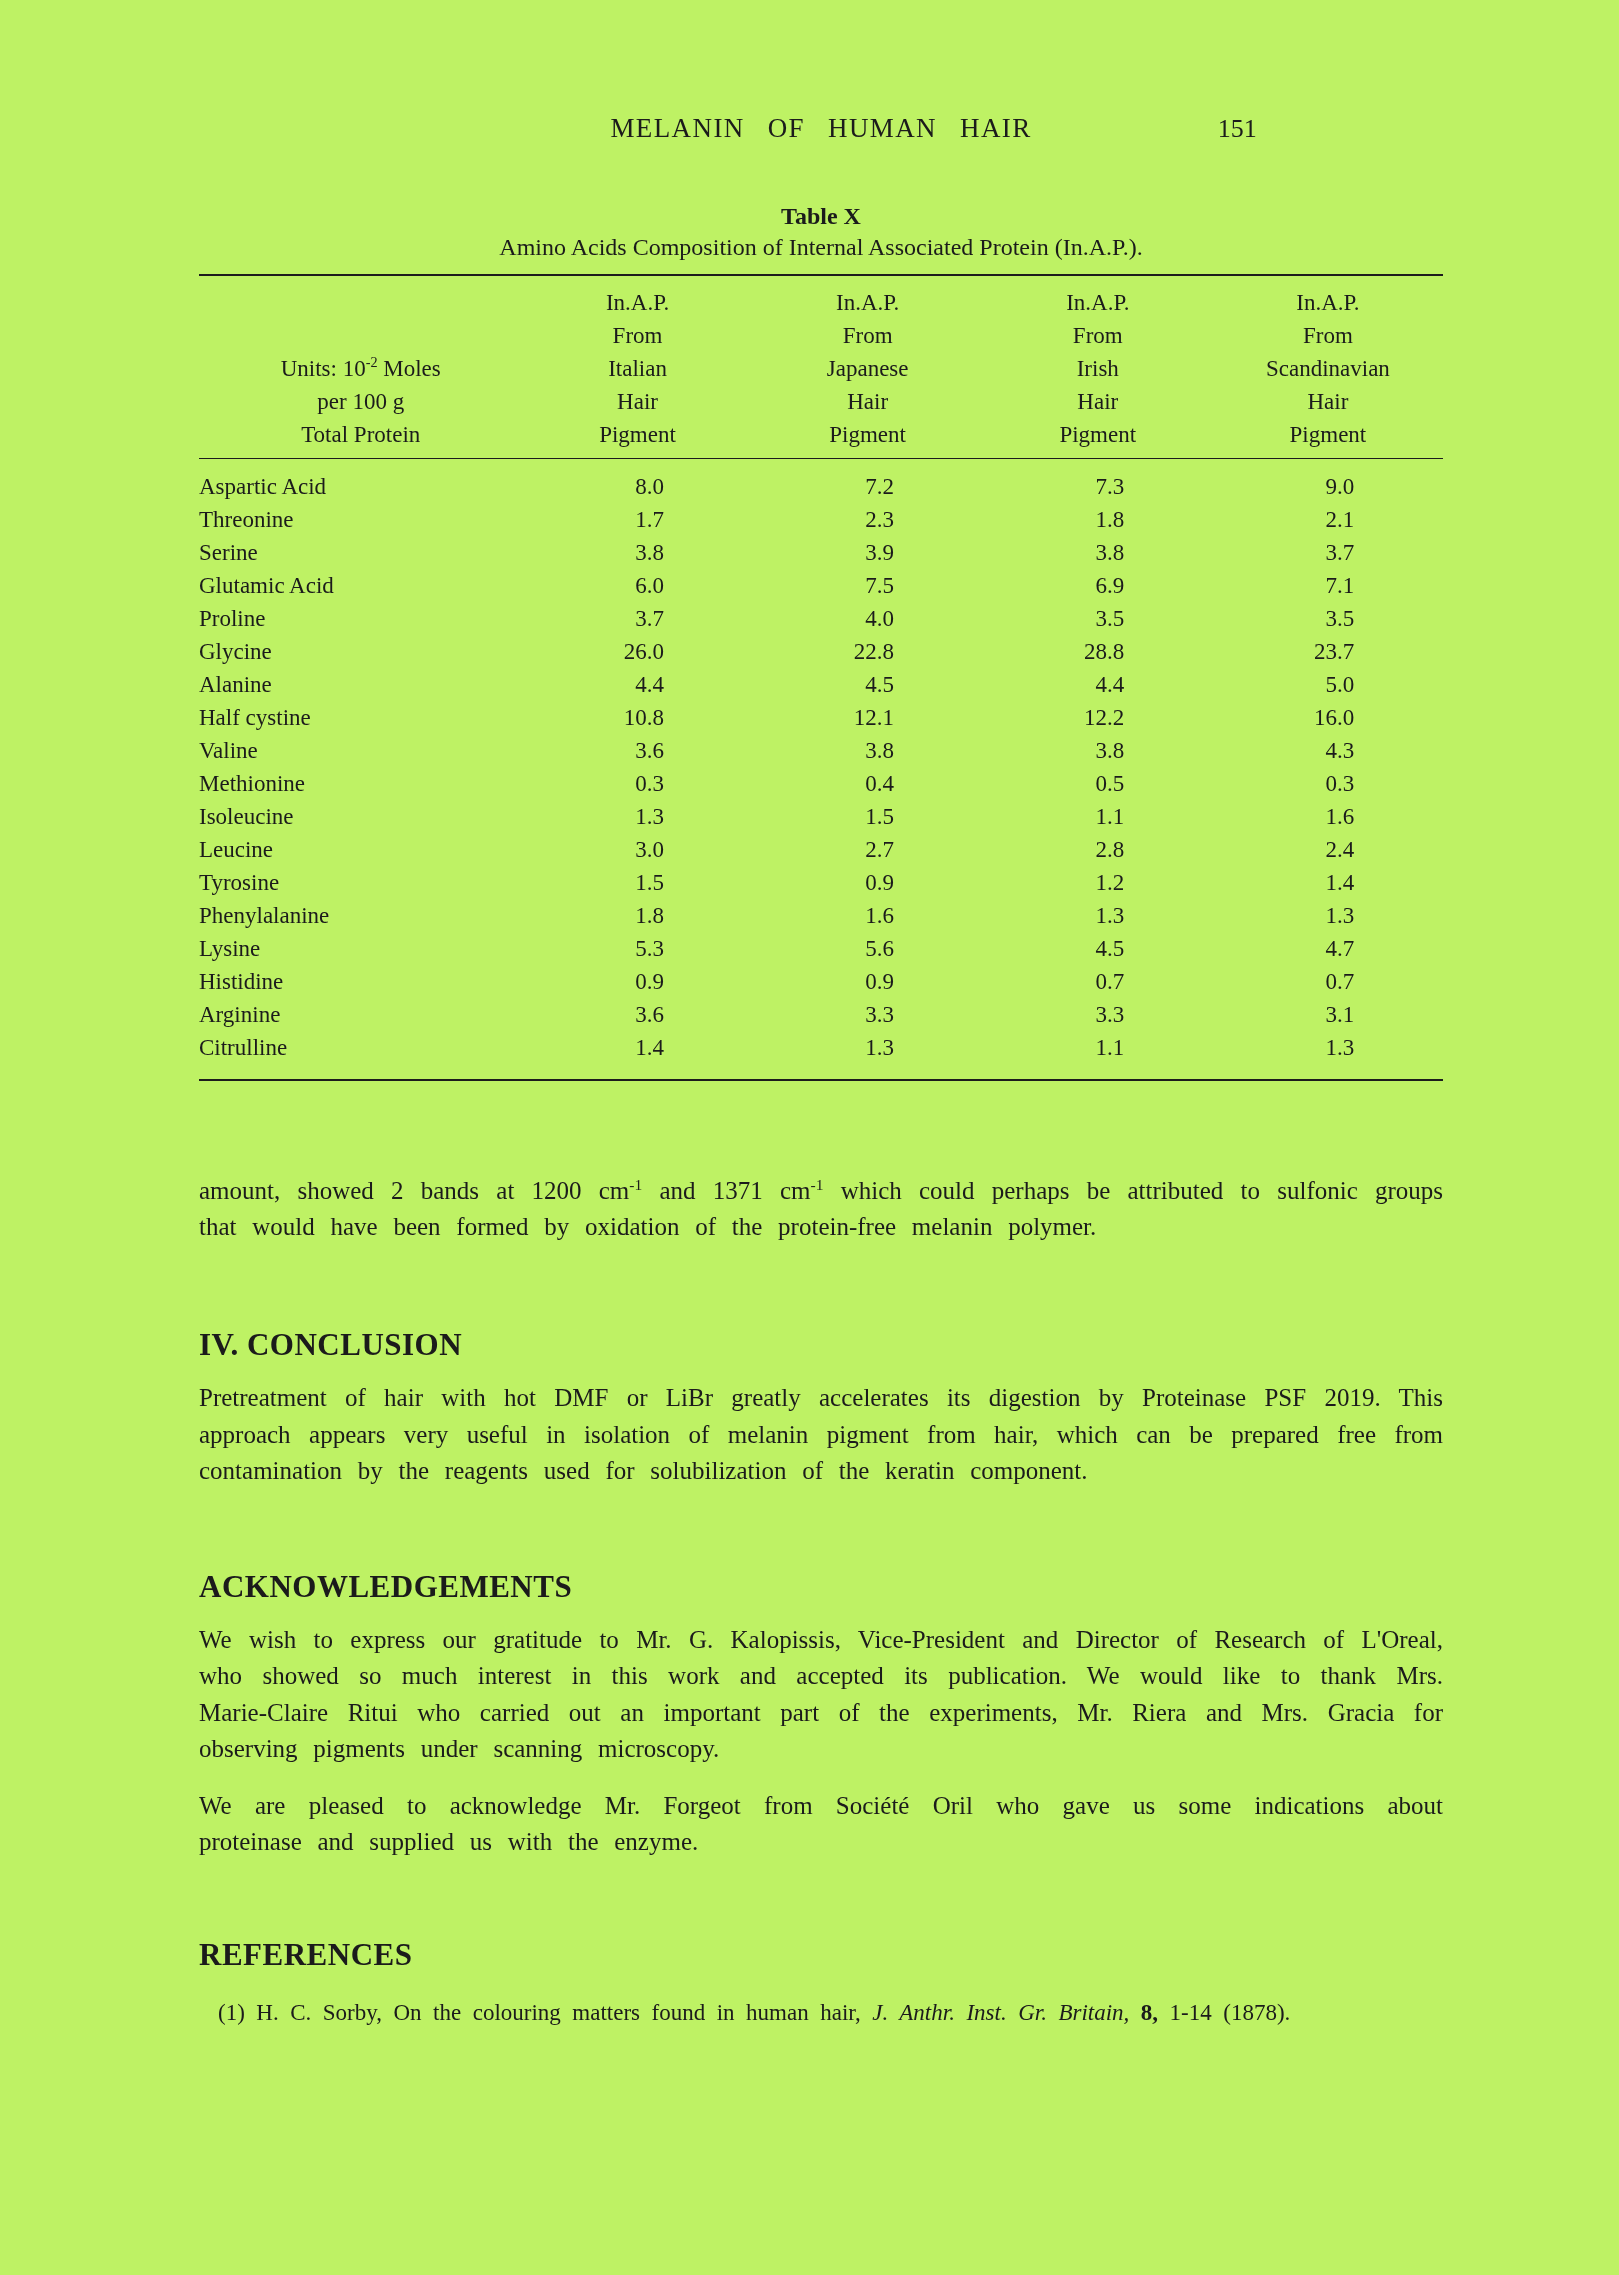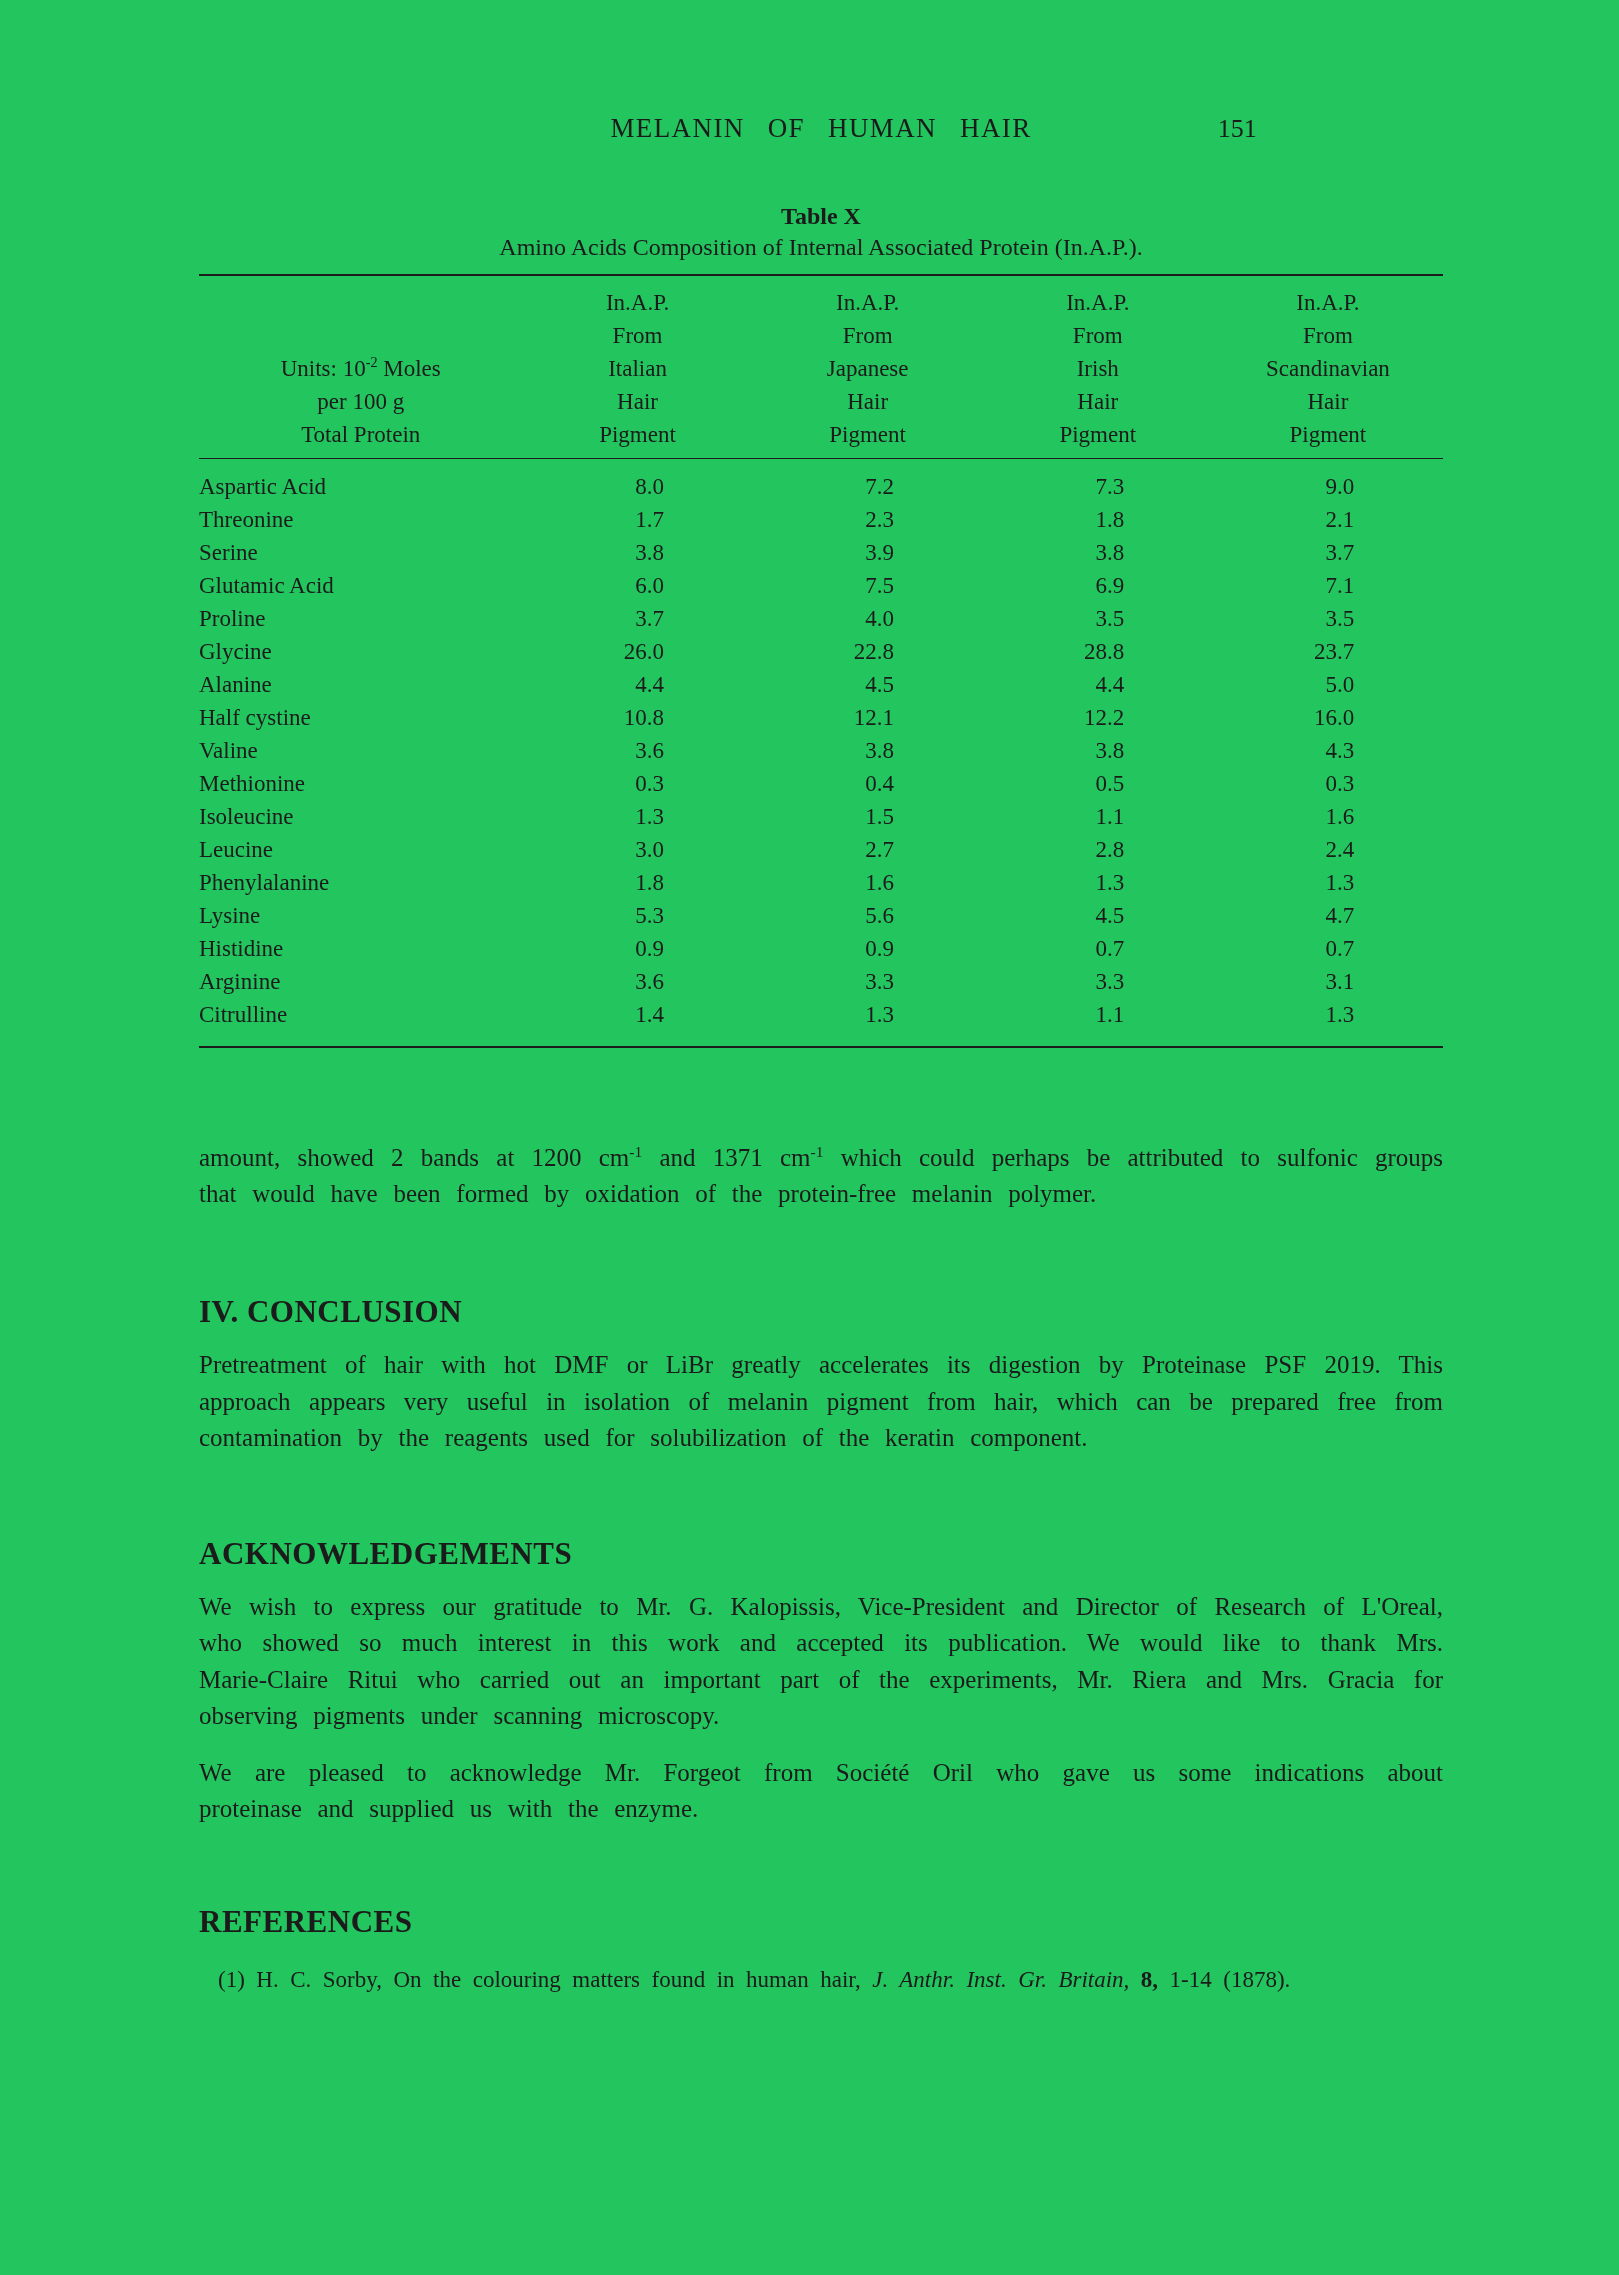--- a/index.html
+++ b/index.html
@@ -5,21 +5,21 @@
   html, body {
     margin: 0;
     padding: 0;
     background: #fbfaf5;
   }
   .page {
     position: relative;
     width: 1619px;
     height: 2276px;
     margin: 0 auto;
-    background: #22c55e;
+    background: #bef264;
     color: #1b1b1b;
     font-family: "Liberation Serif", "DejaVu Serif", serif;
     box-sizing: border-box;
     padding: 113px 176px 0 199px;
     overflow: hidden;
   }
 
   
   .running-head {
     display: flex;
@@ -267,20 +267,27 @@
         <td class="cell-val"><span class="val">1.6</span></td>
       </tr>
         <tr class="t-row">
         <td class="cell-name">Leucine</td>
         <td class="cell-val"><span class="val">3.0</span></td>
         <td class="cell-val"><span class="val">2.7</span></td>
         <td class="cell-val"><span class="val">2.8</span></td>
         <td class="cell-val"><span class="val">2.4</span></td>
       </tr>
         <tr class="t-row">
+        <td class="cell-name">Tyrosine</td>
+        <td class="cell-val"><span class="val">1.5</span></td>
+        <td class="cell-val"><span class="val">0.9</span></td>
+        <td class="cell-val"><span class="val">1.2</span></td>
+        <td class="cell-val"><span class="val">1.4</span></td>
+      </tr>
+        <tr class="t-row">
         <td class="cell-name">Phenylalanine</td>
         <td class="cell-val"><span class="val">1.8</span></td>
         <td class="cell-val"><span class="val">1.6</span></td>
         <td class="cell-val"><span class="val">1.3</span></td>
         <td class="cell-val"><span class="val">1.3</span></td>
       </tr>
         <tr class="t-row">
         <td class="cell-name">Lysine</td>
         <td class="cell-val"><span class="val">5.3</span></td>
         <td class="cell-val"><span class="val">5.6</span></td>

